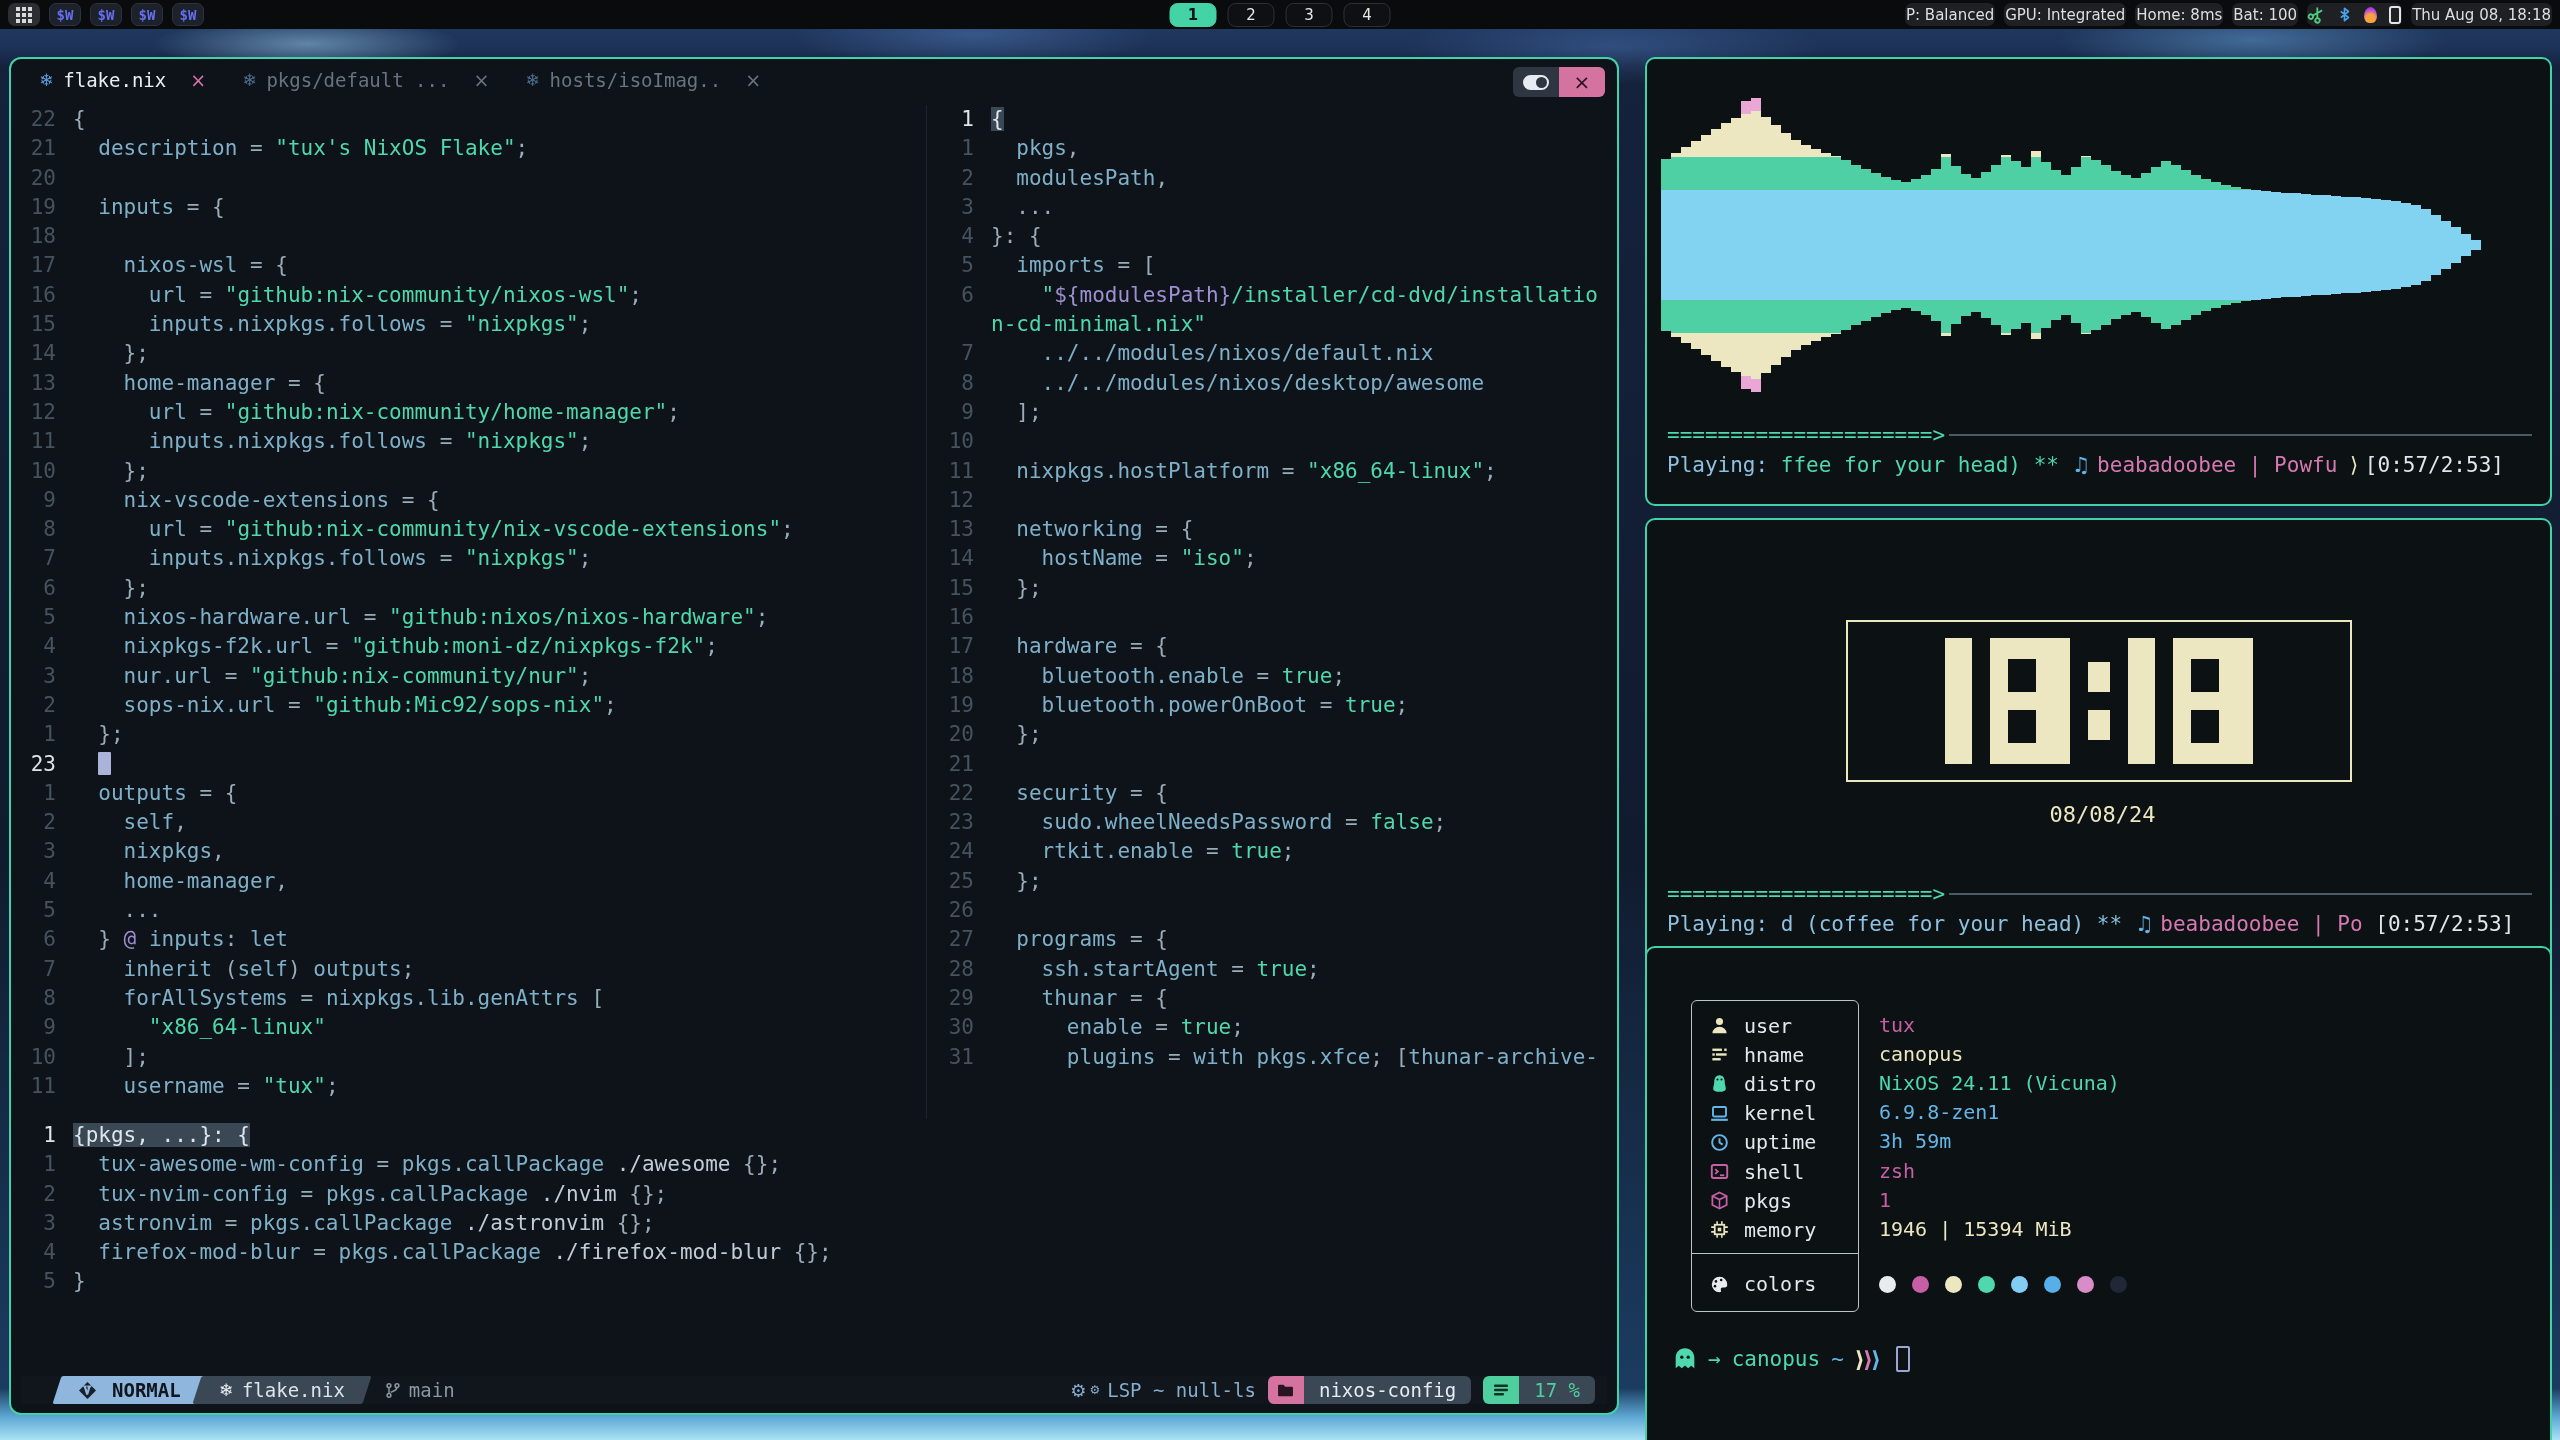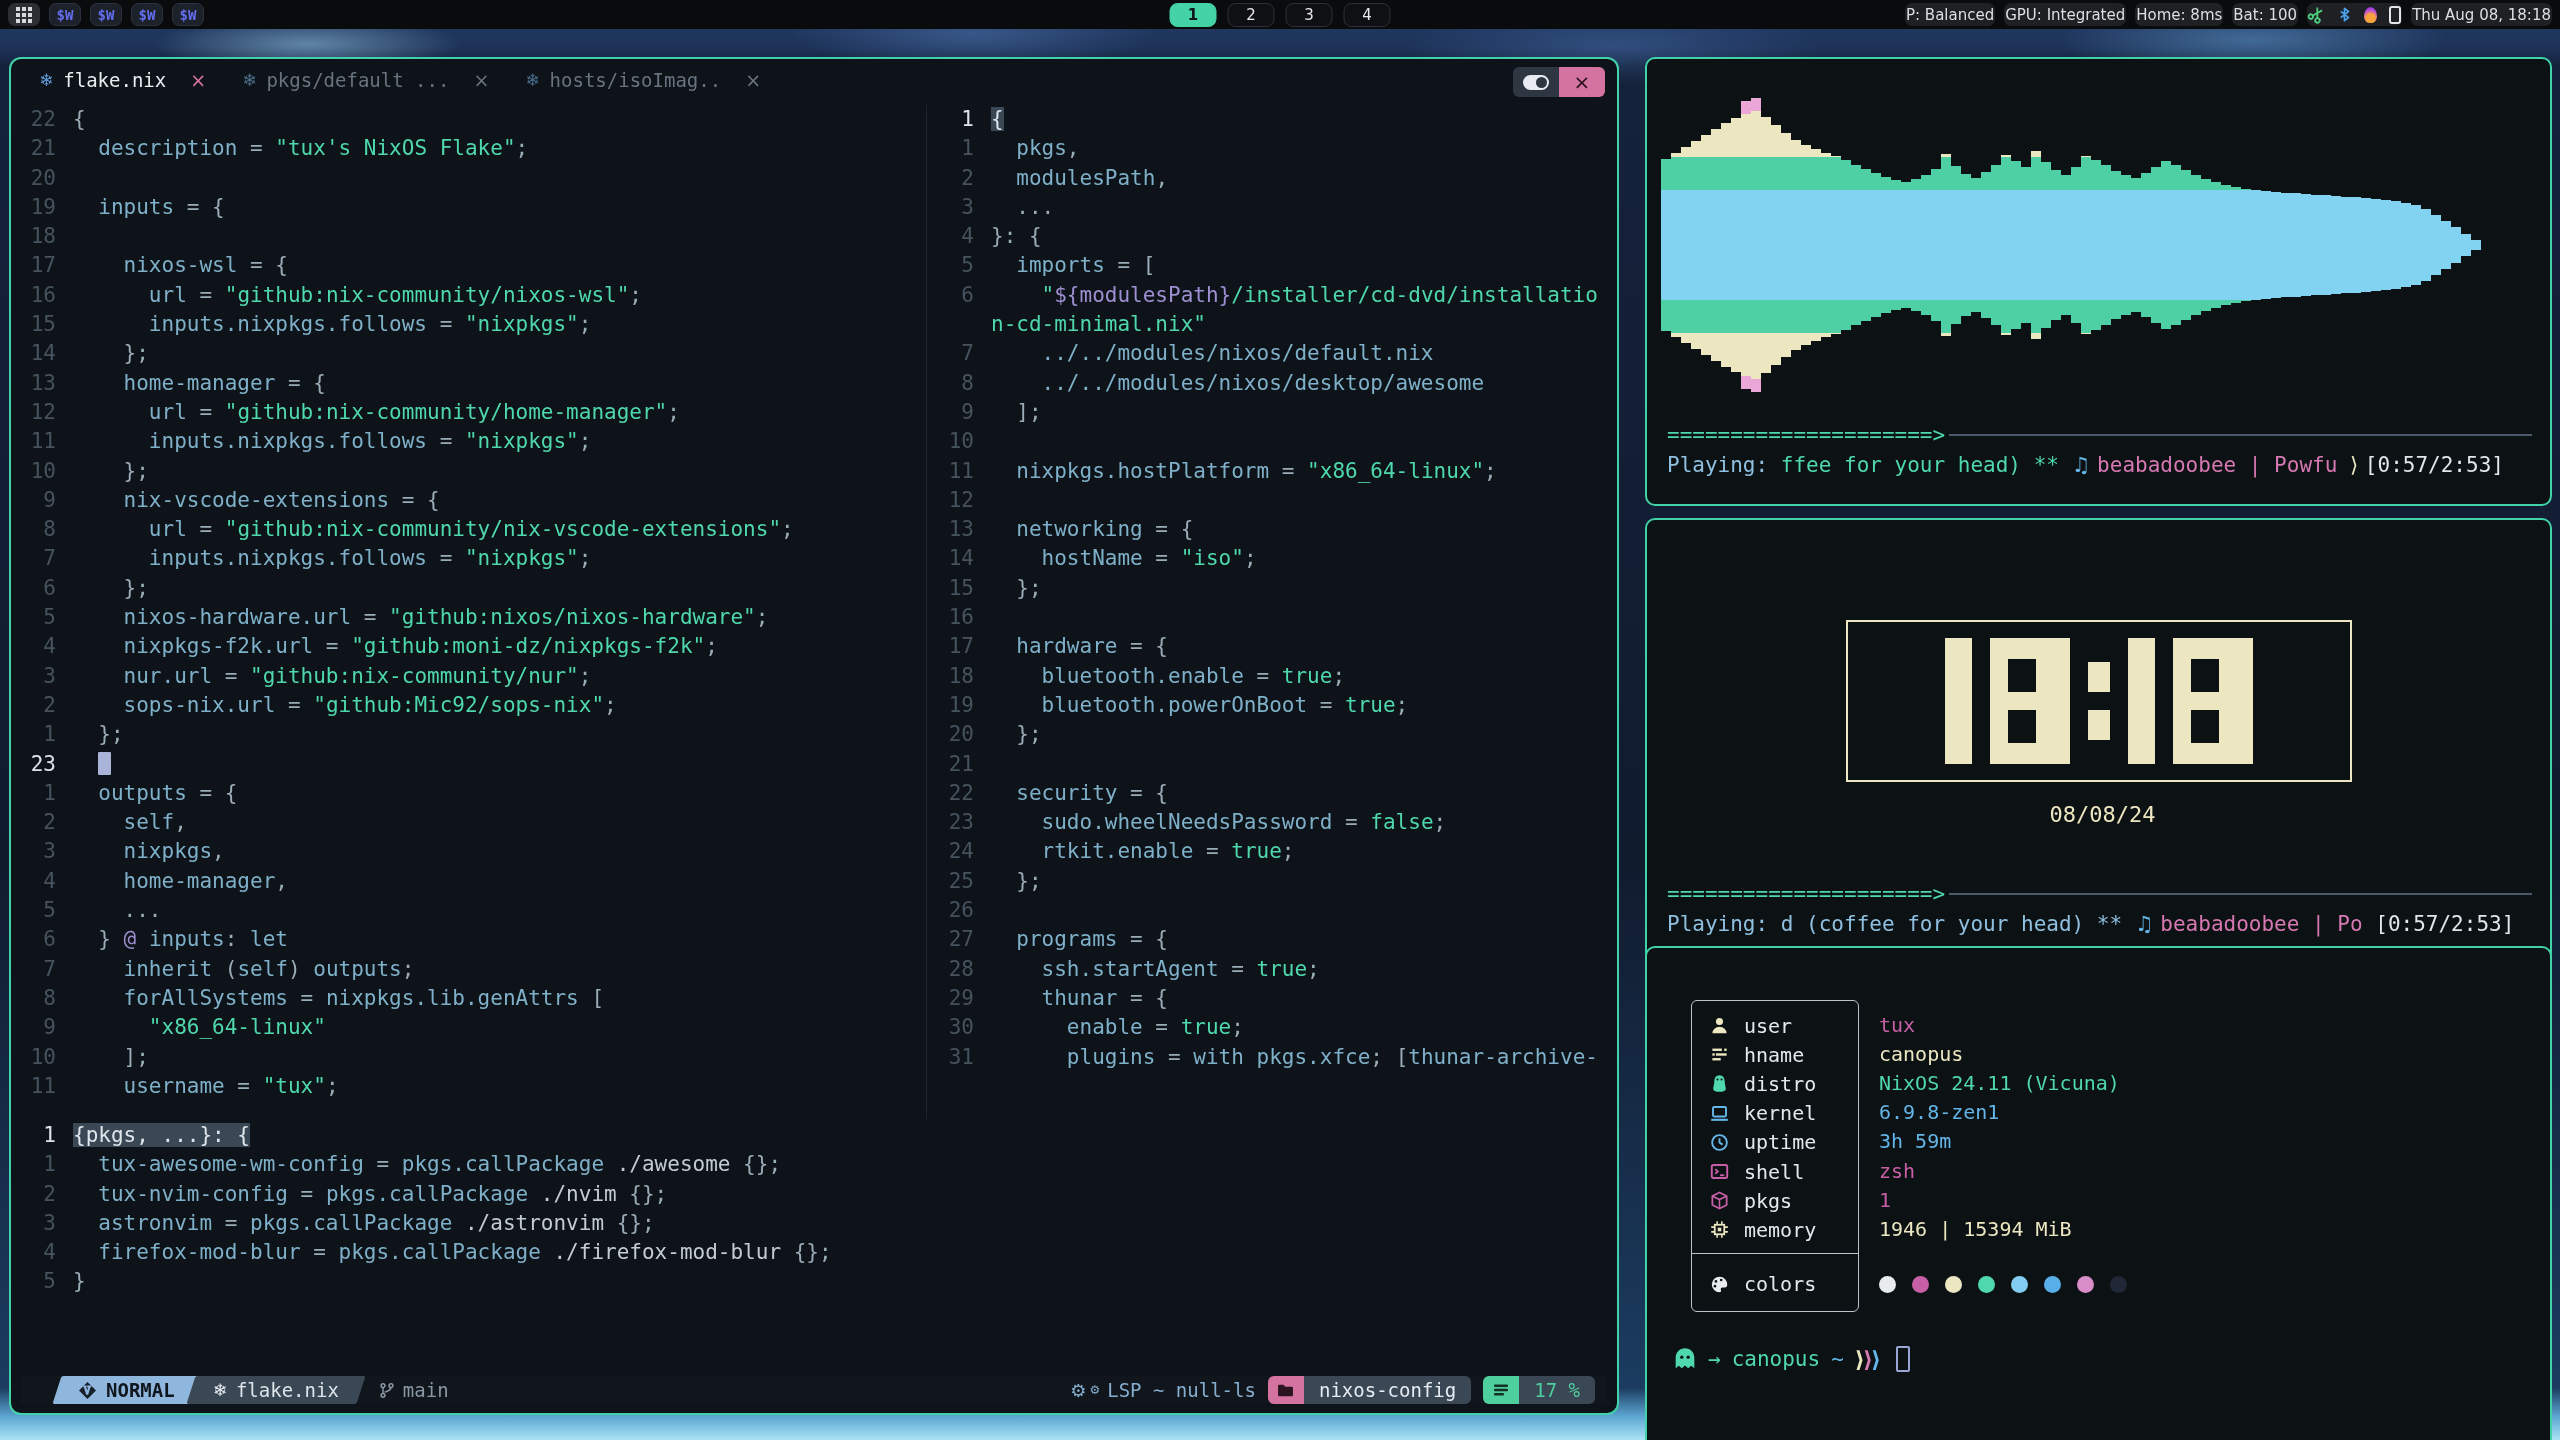--- a/index.html
+++ b/index.html
@@ -57,21 +57,21 @@
   .t-h{background:#3a4754;color:#dfe6ec}
   .cblock{display:inline-block;width:13px;height:23px;background:#a9b4d8;border-radius:1px;vertical-align:-4px}
   #paneA{left:14px;top:46px;width:884px;height:1014px}
   #paneB{left:915px;top:46px;right:12px;height:1014px;border-left:1px solid #1b2530;padding-left:16px}
   #paneC{left:14px;top:1062px;right:14px;height:186px}
   
   .sline{position:absolute;left:10px;right:10px;bottom:9px;height:28px;background:#10161b;
     display:flex;align-items:center;font-size:19px}
   .seg{position:relative;height:28px;display:inline-flex;align-items:center;padding:0 22px;z-index:0}
   .seg::before{content:"";position:absolute;inset:0;transform:skewX(-18deg);z-index:-1;border-radius:2px}
-  .seg-mode{margin-left:36px;color:#10161d;font-weight:bold;gap:10px}
+  .seg-mode{margin-left:36px;color:#10161d;font-weight:bold;gap:16px}
   .seg-mode::before{background:#8fb7dd}
   .seg-file{color:#dde4ea;gap:9px;margin-left:-6px}
   .seg-file::before{background:#3a4754}
   .seg-file .flake{color:#e8edf2;font-family:"DejaVu Sans",sans-serif;font-size:17px}
   .branch{display:inline-flex;align-items:center;gap:8px;color:#8a97a5;margin-left:18px}
   .sl-right{margin-left:auto;display:flex;align-items:center;gap:12px;margin-right:12px}
   .lsp{color:#86aecf;display:inline-flex;align-items:center;gap:7px}
   .lsp .g1{font-family:"DejaVu Sans",sans-serif;font-size:18px}
   .lsp .g2{font-family:"DejaVu Sans",sans-serif;font-size:12px;margin-left:-4px;vertical-align:bottom}
   .badgegrp{display:inline-flex;align-items:stretch;height:28px}

